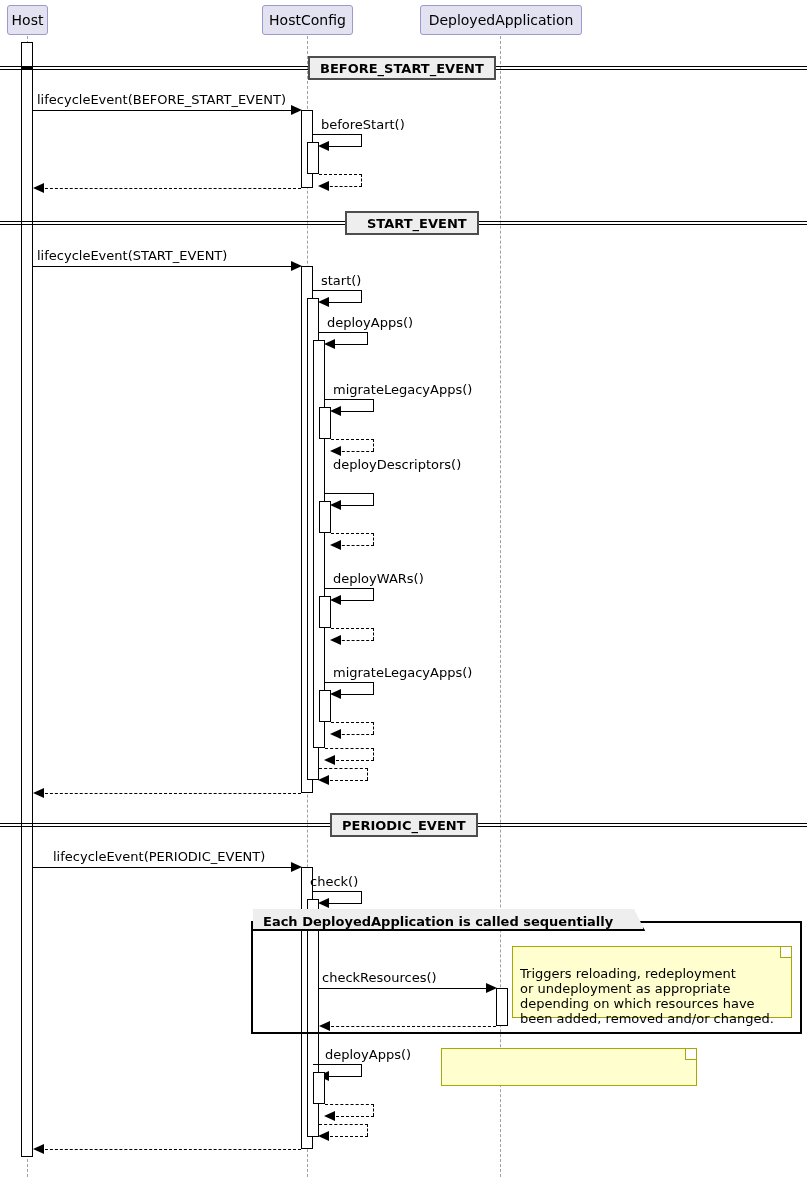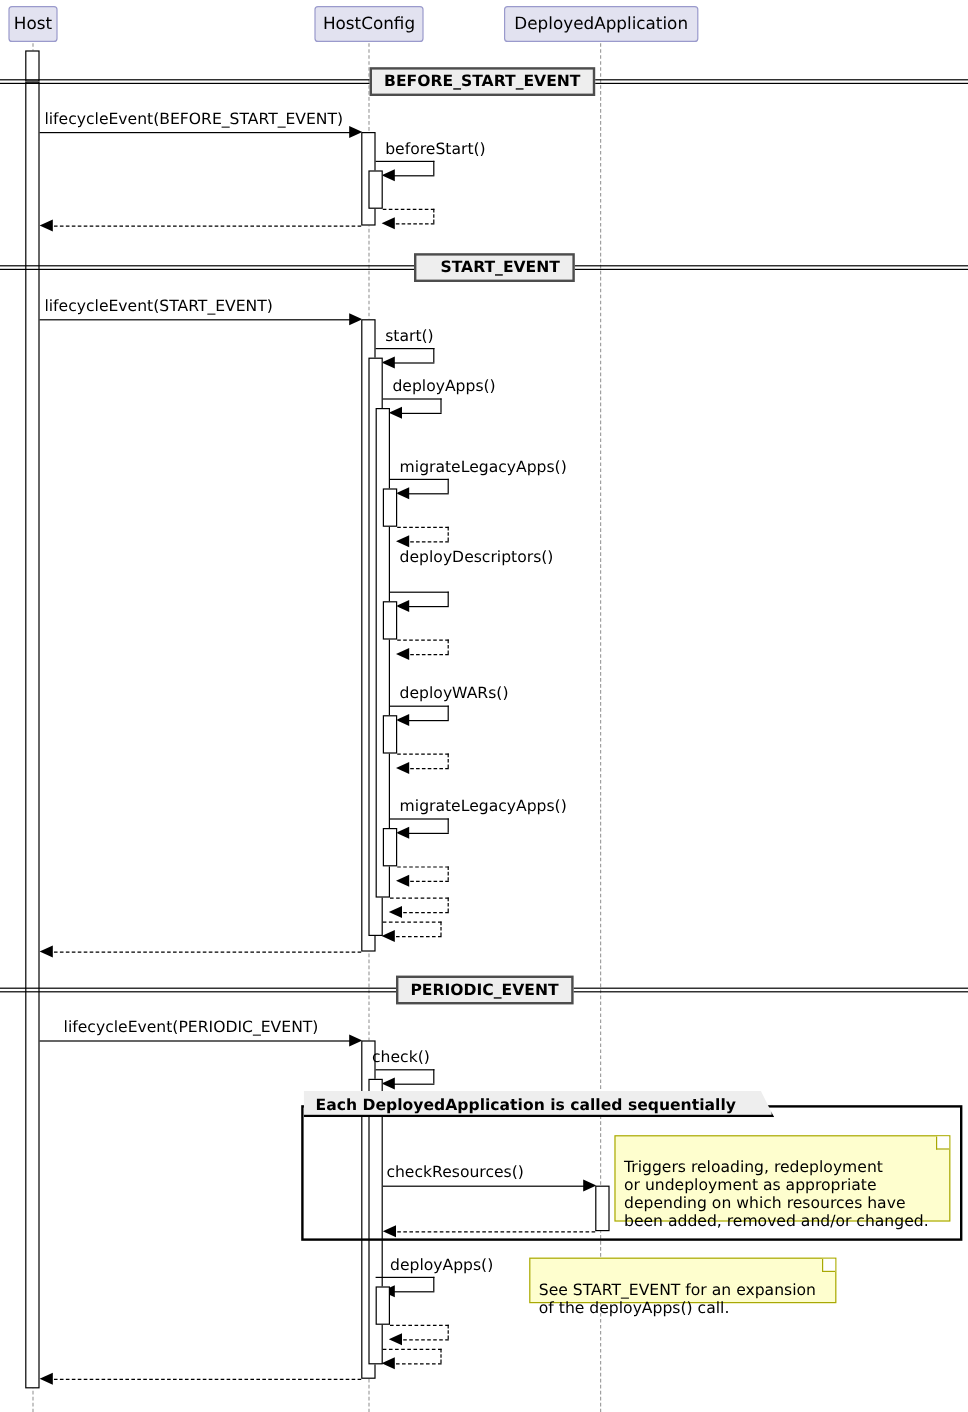--- a/index.html
+++ b/index.html
@@ -346,22 +346,20 @@
 
   <div class="msg-label" style="left:325px; top:1048px;">deployApps()</div>
   <div class="msg-line" style="left:313px; top:1064px; width:49px;"></div>
   <div class="msg-vert" style="left:361px; top:1064px; height:12px;"></div>
   <div class="msg-line" style="left:325px; top:1076px; width:37px;"></div>
   <div class="arrow-left" style="left:318px; top:1071px;"></div>
 
   <div class="activation" style="left:313px; top:1072px; height:32px;"></div>
 
   <div class="note" style="left:441px; top:1048px; width:256px; height:38px;">
-    <span>See START_EVENT for an expansion
-of the deployApps() call.</span>
     <span class="note-fold"></span>
   </div>
 
   <div class="msg-line dashed" style="left:325px; top:1104px; width:49px;"></div>
   <div class="msg-vert dashed" style="left:373px; top:1104px; height:12px;"></div>
   <div class="msg-line dashed" style="left:331px; top:1116px; width:43px;"></div>
   <div class="arrow-left" style="left:324px; top:1111px;"></div>
 
   <div class="msg-line dashed" style="left:319px; top:1124px; width:49px;"></div>
   <div class="msg-vert dashed" style="left:367px; top:1124px; height:12px;"></div>

